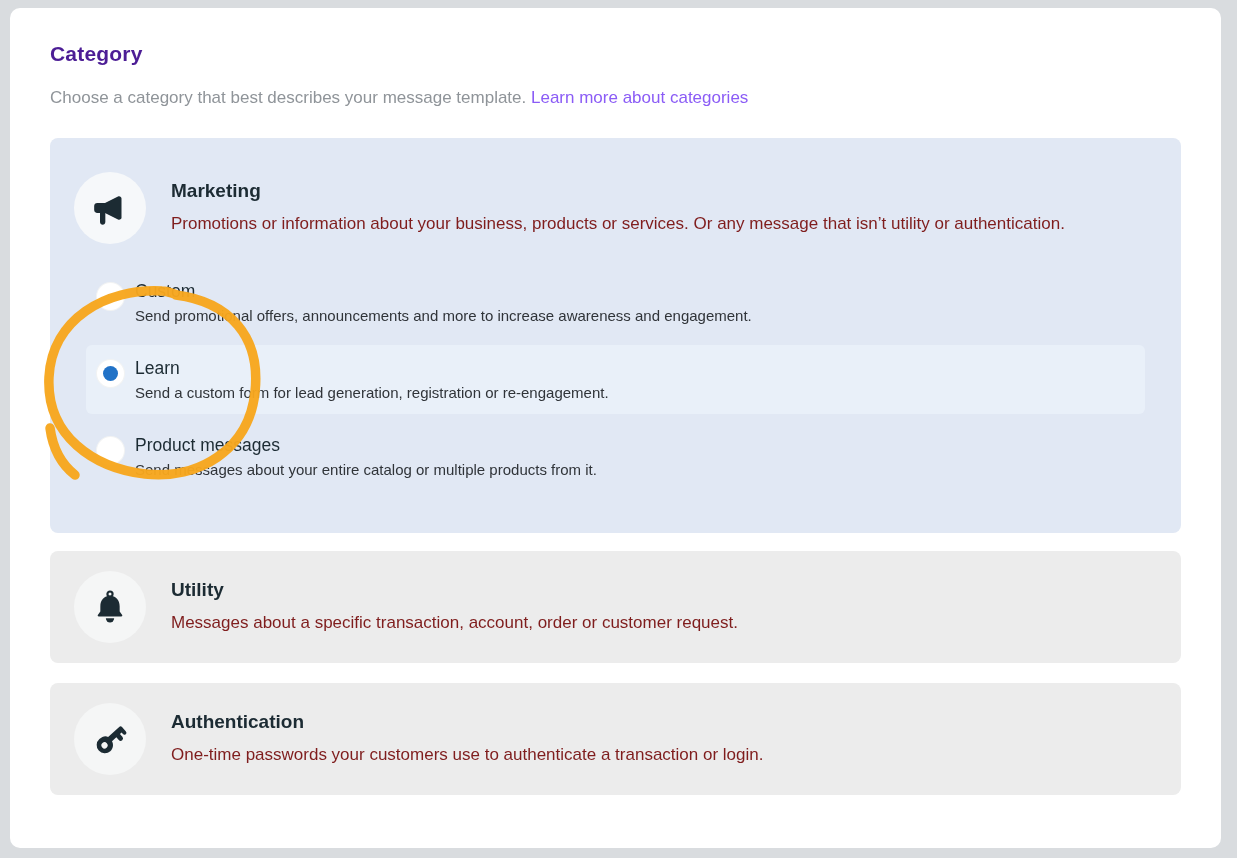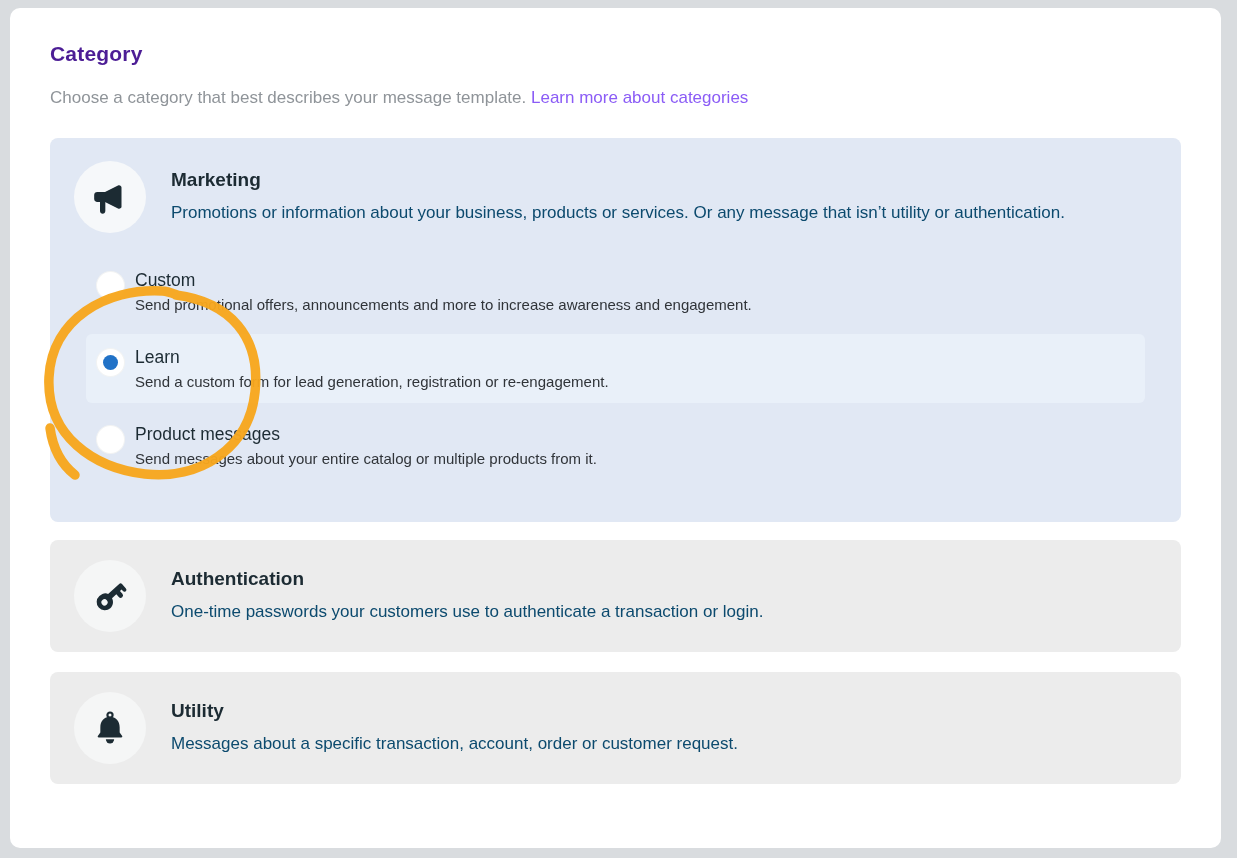--- a/index.html
+++ b/index.html
@@ -34,21 +34,21 @@
     color: #8b5cf6;
     text-decoration: none;
     cursor: pointer;
   }
   .card {
     border-radius: 8px;
     margin-bottom: 18px;
   }
   .card.marketing {
     background: #e1e8f4;
-    padding: 23px 24px 34px 24px;
+    padding: 34px 24px 34px 24px;
     margin-bottom: 18px;
   }
   .card.plain {
     background: #ececec;
     padding: 20px 24px;
     margin-bottom: 20px;
   }
   .card-head { display: flex; gap: 25px; align-items: flex-start; }
   .icon-circle {
     width: 72px; height: 72px;
@@ -61,21 +61,21 @@
   .icon-circle svg { width: 40px; height: 40px; }
   .card-texts { padding-top: 2px; }
   .card-title {
     font-size: 19px;
     font-weight: 700;
     color: #1c2b33;
     margin: 6px 0 7px 0;
   }
   .card-desc {
     font-size: 17px;
-    color: #0c4a6e;
+    color: #7f1d1d;
     line-height: 30px;
     max-width: 990px;
   }
   .options { margin: 24px 12px 0 12px; }
   .option {
     display: flex;
     gap: 10px;
     align-items: flex-start;
     padding: 11px 12px 13px 10px;
     border-radius: 6px;
@@ -168,45 +168,45 @@
         </div>
       </div>
 
     </div>
   </div>
 
   <div class="card plain">
     <div class="card-head">
       <div class="icon-circle">
         <svg viewBox="0 0 48 48" aria-hidden="true">
+          <circle cx="24" cy="8.5" r="3.1" fill="none" stroke="#1c2b33" stroke-width="2.6"></circle>
+          <path fill="#1c2b33" d="M24 10.5 C17 10.5 12.4 16 12.4 23 V29.3 L9.4 33.7 C8.9 34.5 9.5 35.5 10.5 35.5 H37.5 C38.5 35.5 39.1 34.5 38.6 33.7 L35.6 29.3 V23 C35.6 16 31 10.5 24 10.5 Z"></path>
+          <path fill="#1c2b33" d="M19 37.5 a5 5 0 0 0 10 0 Z"></path>
+        </svg>
+      </div>
+      <div class="card-texts">
+        <div class="card-title">Utility</div>
+        <div class="card-desc">Messages about a specific transaction, account, order or customer request.</div>
+      </div>
+    </div>
+  </div>
+
+  <div class="card plain">
+    <div class="card-head">
+      <div class="icon-circle">
+        <svg viewBox="0 0 48 48" aria-hidden="true">
           <g transform="rotate(-42 24 24)">
             <path fill="#1c2b33" fill-rule="evenodd" d="M14.5 15.5 a9.8 9.8 0 1 0 0 19.6 c4.6 0 8.5 -3.2 9.5 -7.5 H31 V32 a2.9 2.9 0 0 0 5.8 0 V27.6 H39.5 V30 a2.4 2.4 0 0 0 4.8 0 V23 a2.4 2.4 0 0 0 -2.4 -2.4 H24 C23 17 19.1 15.5 14.5 15.5 Z
                  M14 21.6 a3.7 3.7 0 1 1 0 7.4 a3.7 3.7 0 0 1 0 -7.4 Z"></path>
           </g>
         </svg>
       </div>
       <div class="card-texts">
         <div class="card-title">Authentication</div>
         <div class="card-desc">One-time passwords your customers use to authenticate a transaction or login.</div>
-      </div>
-    </div>
-  </div>
-
-  <div class="card plain">
-    <div class="card-head">
-      <div class="icon-circle">
-        <svg viewBox="0 0 48 48" aria-hidden="true">
-          <circle cx="24" cy="8.5" r="3.1" fill="none" stroke="#1c2b33" stroke-width="2.6"></circle>
-          <path fill="#1c2b33" d="M24 10.5 C17 10.5 12.4 16 12.4 23 V29.3 L9.4 33.7 C8.9 34.5 9.5 35.5 10.5 35.5 H37.5 C38.5 35.5 39.1 34.5 38.6 33.7 L35.6 29.3 V23 C35.6 16 31 10.5 24 10.5 Z"></path>
-          <path fill="#1c2b33" d="M19 37.5 a5 5 0 0 0 10 0 Z"></path>
-        </svg>
-      </div>
-      <div class="card-texts">
-        <div class="card-title">Utility</div>
-        <div class="card-desc">Messages about a specific transaction, account, order or customer request.</div>
       </div>
     </div>
   </div>
 
 </div>
 
 <svg class="annotation-overlay" viewBox="0 0 1237 858">
   <path d="M 176,295
            C 230,302 261,337 255,392
            C 249,450 198,480 145,474

